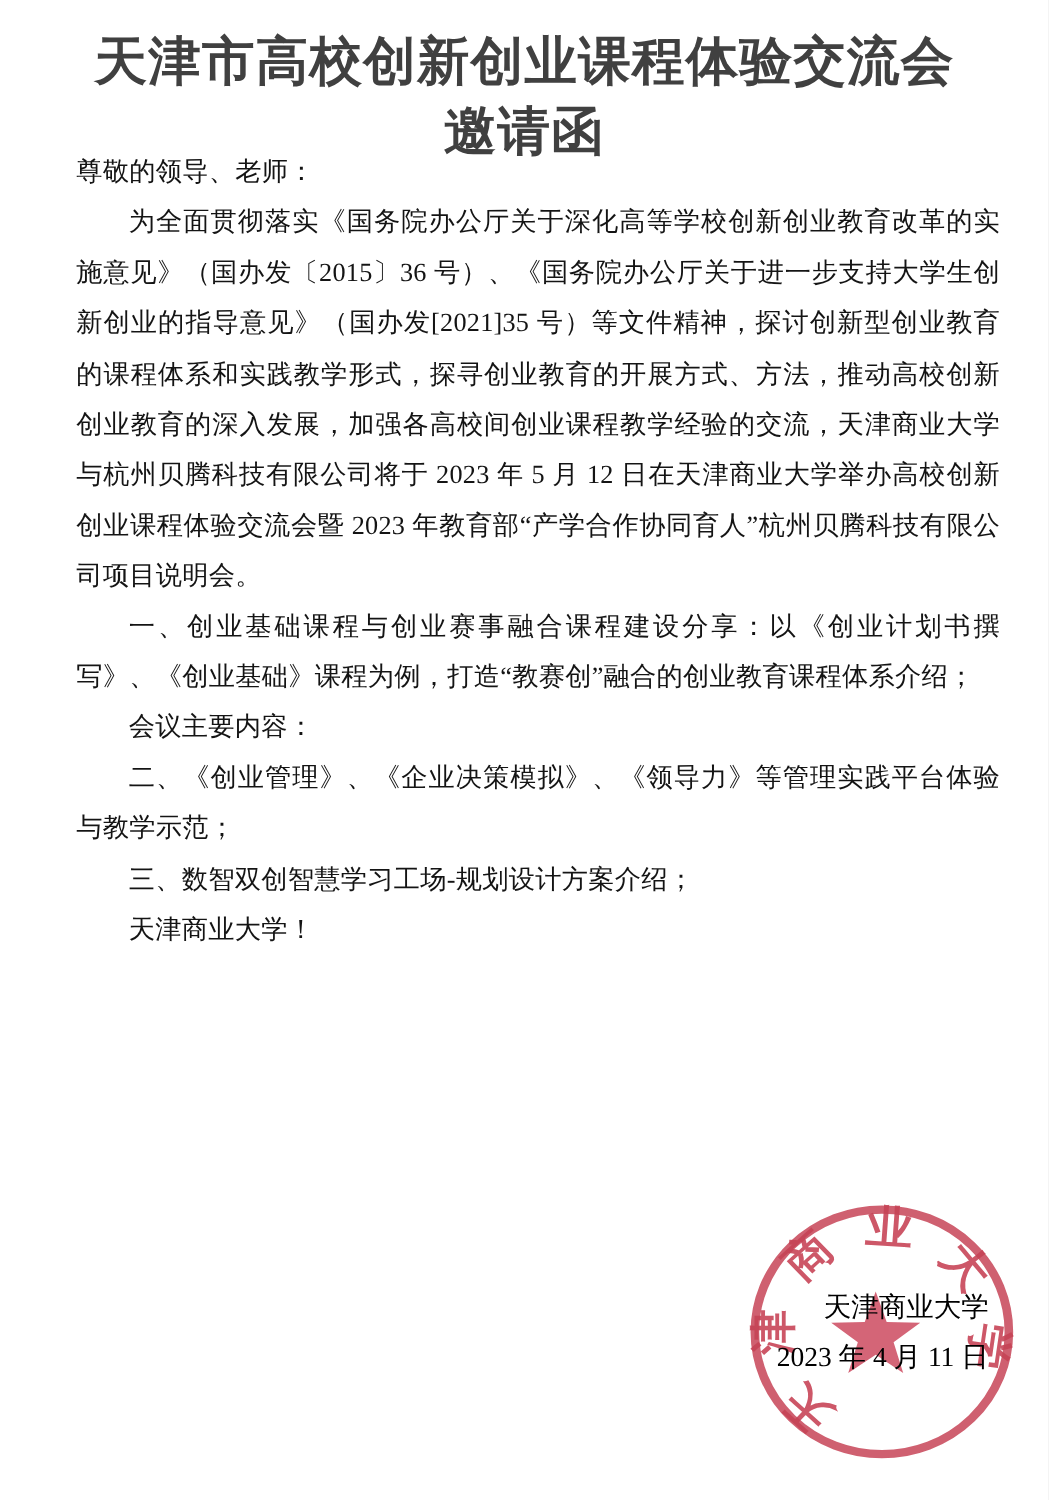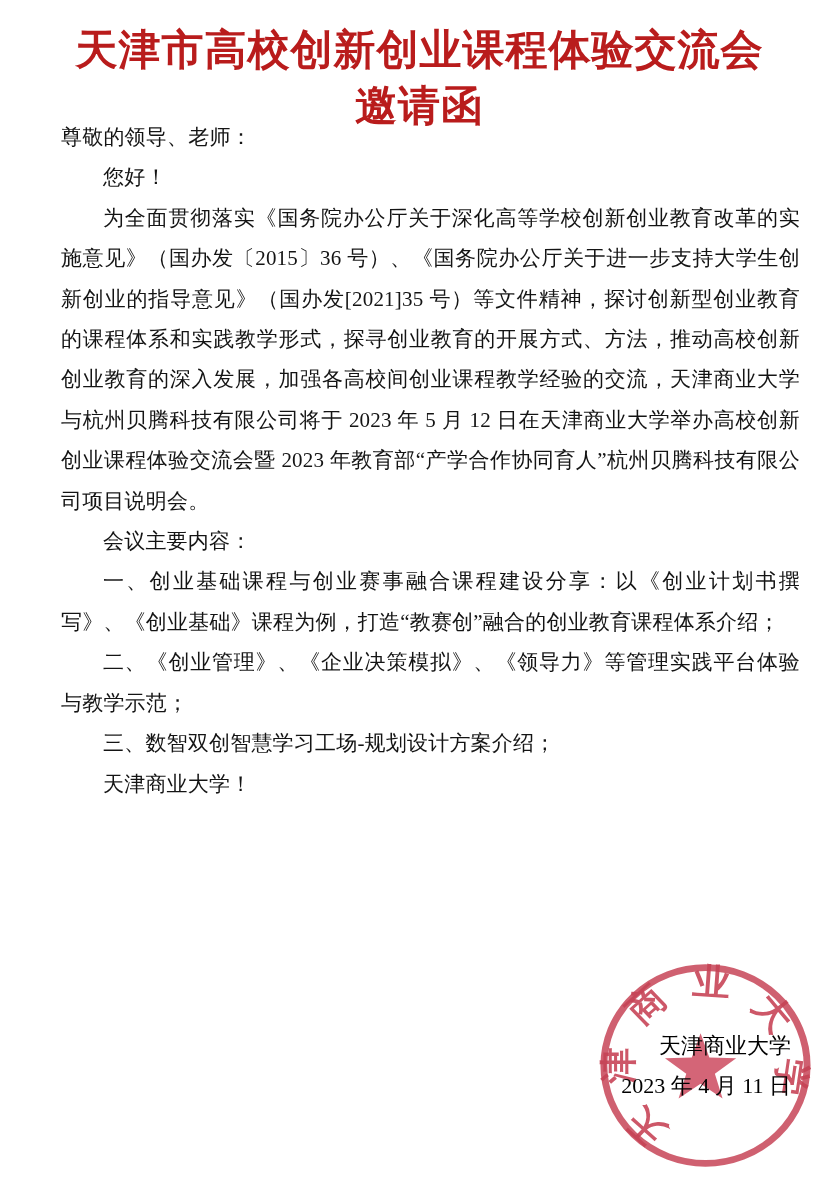--- a/index.html
+++ b/index.html
@@ -12,21 +12,21 @@
     overflow: hidden;
     font-family: "Liberation Serif", "DejaVu Serif", serif;
     color: #141414;
   }
   .doc-title {
     margin: 22px 30px 16px;
     text-align: center;
     font-size: 42px;
     line-height: 56px;
     font-weight: 700;
-    color: #b91c1c;
+    color: #404040;
     letter-spacing: 1px;
   }
   .letter-body {
     position: absolute;
     left: 61px;
     right: 39px;
     top: 117px;
     font-size: 21px;
     line-height: 40.4px;
     text-align: justify;
@@ -68,24 +68,23 @@
 
 <div class="page">
 
   <div class="doc-title">
     <div>天津市高校创新创业课程体验交流会</div>
     <div>邀请函</div>
   </div>
 
   <div class="letter-body">
     <p>尊敬的领导、老师：</p>
-    <p class="indent">您好！</p>
     <p class="indent">为全面贯彻落实《国务院办公厅关于深化高等学校创新创业教育改革的实施意见》（国办发〔2015〕36 号）、《国务院办公厅关于进一步支持大学生创新创业的指导意见》（国办发[2021]35 号）等文件精神，探讨创新型创业教育的课程体系和实践教学形式，探寻创业教育的开展方式、方法，推动高校创新创业教育的深入发展，加强各高校间创业课程教学经验的交流，天津商业大学与杭州贝腾科技有限公司将于 2023 年 5 月 12 日在天津商业大学举办高校创新创业课程体验交流会暨 2023 年教育部“产学合作协同育人”杭州贝腾科技有限公司项目说明会。</p>
+    <p class="indent">一、创业基础课程与创业赛事融合课程建设分享：以《创业计划书撰写》、《创业基础》课程为例，打造“教赛创”融合的创业教育课程体系介绍；</p>
     <p class="indent">会议主要内容：</p>
-    <p class="indent">一、创业基础课程与创业赛事融合课程建设分享：以《创业计划书撰写》、《创业基础》课程为例，打造“教赛创”融合的创业教育课程体系介绍；</p>
     <p class="indent">二、《创业管理》、《企业决策模拟》、《领导力》等管理实践平台体验与教学示范；</p>
     <p class="indent">三、数智双创智慧学习工场-规划设计方案介绍；</p>
     <p class="indent">天津商业大学！</p>
   </div>
 
   <div class="signature-block">
     <div>天津商业大学</div>
     <div>2023 年 4 月 11 日</div>
   </div>
 

